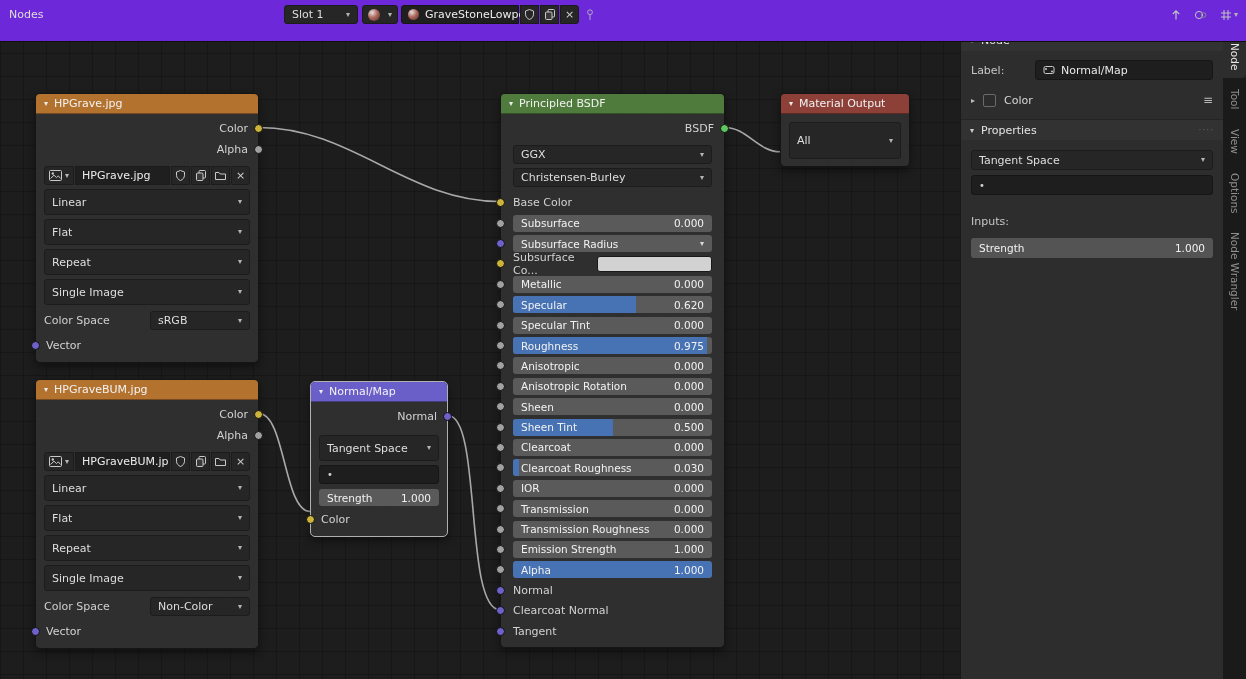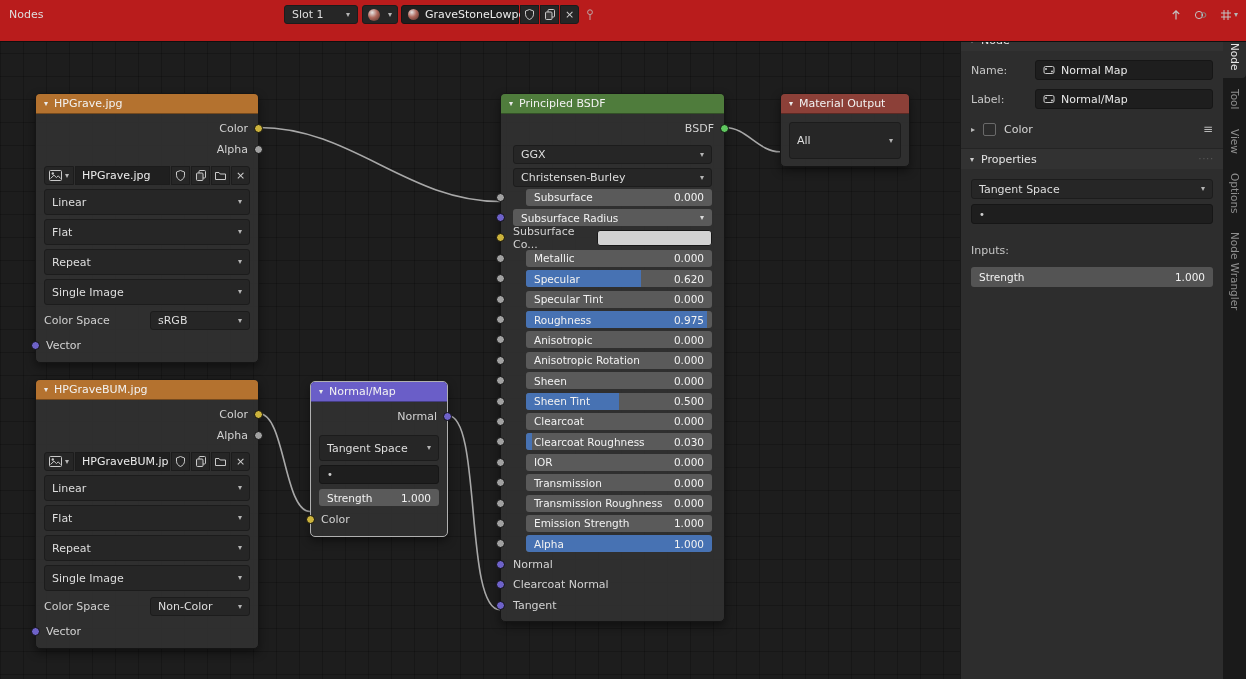--- a/index.html
+++ b/index.html
@@ -1,21 +1,21 @@
 <!DOCTYPE html>
 <html><head>
 <meta charset="utf-8">
 <style>
   *{margin:0;padding:0;box-sizing:border-box;}
   html,body{background:#111;}
   #app{position:relative;width:1246px;height:679px;background:#1d1d1d;overflow:hidden;
        font-family:"DejaVu Sans",sans-serif;font-size:11px;color:#d8d8d8;user-select:none;}
 
   
-  .topbar{position:absolute;left:0;top:0;width:1246px;height:42px;background:#b91c1c;
+  .topbar{position:absolute;left:0;top:0;width:1246px;height:42px;background:#6d28d9;
           border-bottom:1px solid #0f0f0f;z-index:10;}
   .editor-label{position:absolute;left:9px;top:8px;color:#dedede;}
   .dd{display:flex;align-items:center;gap:5px;background:#262626;border:1px solid #1c1c1c;
       border-radius:3px;color:#dedede;padding:0 7px;height:19px;}
   .chev{font-size:8px;color:#b5b5b5;line-height:1;margin-left:auto;}
   .slot-dd{position:absolute;left:284px;top:5px;width:74px;}
   .mat-dd{position:absolute;left:362px;top:5px;width:36px;padding:0 5px;}
   .sphere-icon{width:12px;height:12px;border-radius:50%;flex:0 0 auto;
       background:radial-gradient(circle at 35% 30%, #e3e3e3 0%, #b0685c 45%, #4e2c27 100%);}
   .name-group{position:absolute;left:401px;top:5px;display:flex;gap:1px;}
@@ -66,21 +66,21 @@
   .seg.img-dd{width:30px;padding:0 4px;gap:2px;border-radius:3px 0 0 3px;}
   .seg.img-name{flex:1;background:#1f1f1f;padding:0 6px;color:#ececec;overflow:hidden;white-space:nowrap;}
   .seg.sm{width:19px;justify-content:center;color:#cfcfcf;}
   .seg.sm:last-child{border-radius:0 3px 3px 0;}
   .cs-row{margin:6px 8px 0;height:19px;display:flex;align-items:center;}
   .cs-row .plain{flex:1;color:#cfcfcf;}
   .cs-dd{width:100px;height:19px;}
   .field{display:flex;align-items:center;background:#1e1e1e;border:1px solid #161616;border-radius:3px;
          padding:0 7px;color:#e8e8e8;}
   .dot{color:#cfcfcf;font-size:10px;}
-  .slider{position:relative;height:17px;background:#5a5a5a;border-radius:3px;overflow:hidden;margin-left:13px;}
+  .slider{position:relative;height:17px;background:#5a5a5a;border-radius:3px;overflow:hidden;}
   .slider .fill{position:absolute;left:0;top:0;bottom:0;background:#4772b3;}
   .s-lbl{position:absolute;left:8px;top:50%;transform:translateY(-50%);font-size:10.5px;color:#f2f2f2;z-index:1;white-space:nowrap;}
   .s-val{position:absolute;right:8px;top:50%;transform:translateY(-50%);font-size:10.5px;color:#f2f2f2;z-index:1;}
   .nm-slider{margin:5px 8px 0;}
   .nm-field{margin:4px 8px 0;height:19px;}
   .nm-dd{margin:8px 8px 0;}
   .bsdf-dd1{margin:6px 12px 0;height:19px;}
   .bsdf-dd2{margin:4px 12px 0;height:19px;}
   .row.base{margin-top:5px;padding-left:12px;height:21px;}
   .params{margin-top:0;}
@@ -389,20 +389,24 @@
           <span class="socket right s-shader"></span>
         </div>
         <div class="dd bsdf-dd1">
             <span>GGX</span>
             <span class="chev">▾</span>
           </div>
         <div class="dd bsdf-dd2">
             <span>Christensen-Burley</span>
             <span class="chev">▾</span>
           </div>
+        <div class="row inp base">
+          <span class="socket left s-color"></span>
+          <span>Base Color</span>
+        </div>
         <div class="params">
             <div class="prow">
               <span class="socket left s-value"></span>
               <div class="slider">
                 <span class="fill" style="width: 0%;"></span>
                 <span class="s-lbl">Subsurface</span>
                 <span class="s-val">0.000</span>
               </div>
             </div>
             <div class="prow">
@@ -565,31 +569,20 @@
           </div>
       </div>
     </section>
   </div>
 
   <aside class="sidebar">
     <div class="panel-header">
       <span class="tri">▾</span>
       <span>Node</span>
       <span class="grip">····</span>
-    </div>
-    <div class="form-row">
-      <span class="f-label">Name:</span>
-      <div class="field">
-        <svg width="12" height="10" viewBox="0 0 12 10">
-            <rect x="1" y="1.5" width="10" height="7" rx="1.5" fill="none" stroke="#c9c9c9"></rect>
-            <circle cx="3" cy="4" r="1" fill="#c9c9c9"></circle>
-            <circle cx="9" cy="6.5" r="1" fill="#c9c9c9"></circle>
-          </svg>
-        <span>Normal Map</span>
-      </div>
     </div>
     <div class="form-row">
       <span class="f-label">Label:</span>
       <div class="field">
         <svg width="12" height="10" viewBox="0 0 12 10">
             <rect x="1" y="1.5" width="10" height="7" rx="1.5" fill="none" stroke="#c9c9c9"></rect>
             <circle cx="3" cy="4" r="1" fill="#c9c9c9"></circle>
             <circle cx="9" cy="6.5" r="1" fill="#c9c9c9"></circle>
           </svg>
         <span>Normal/Map</span>

